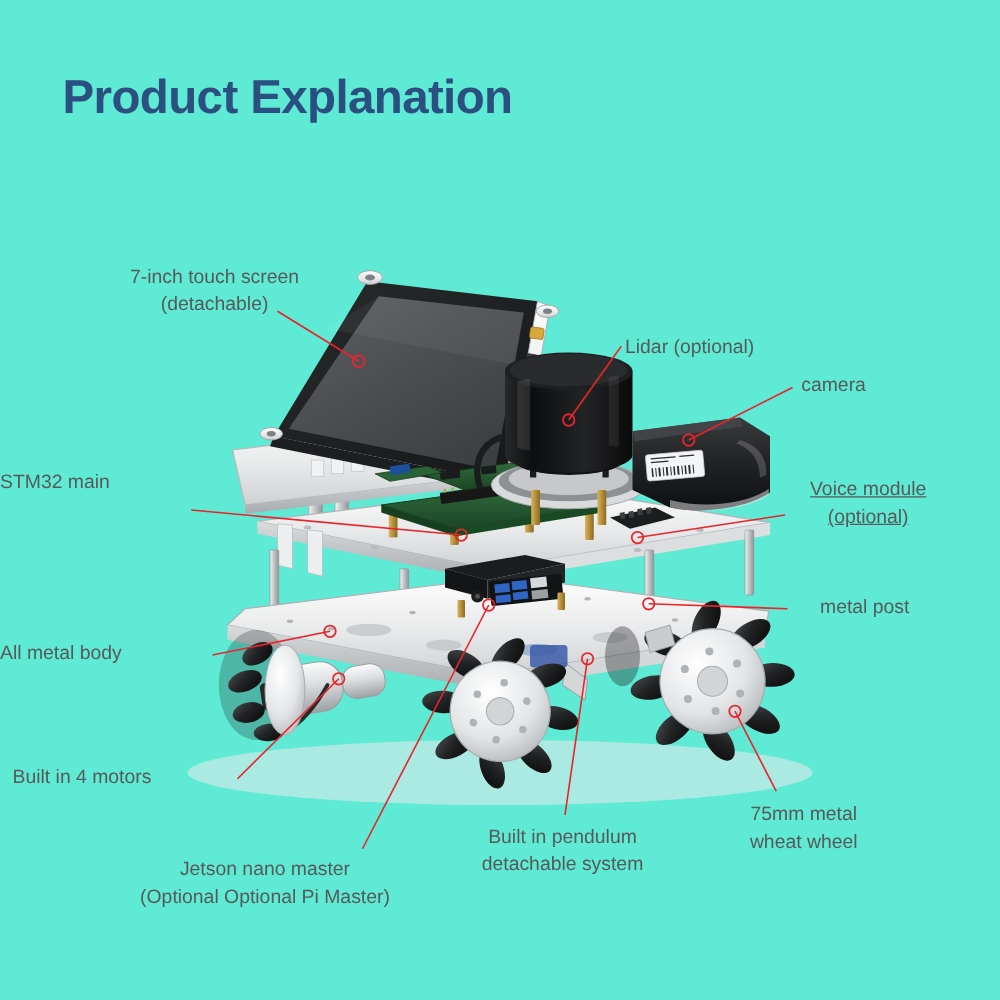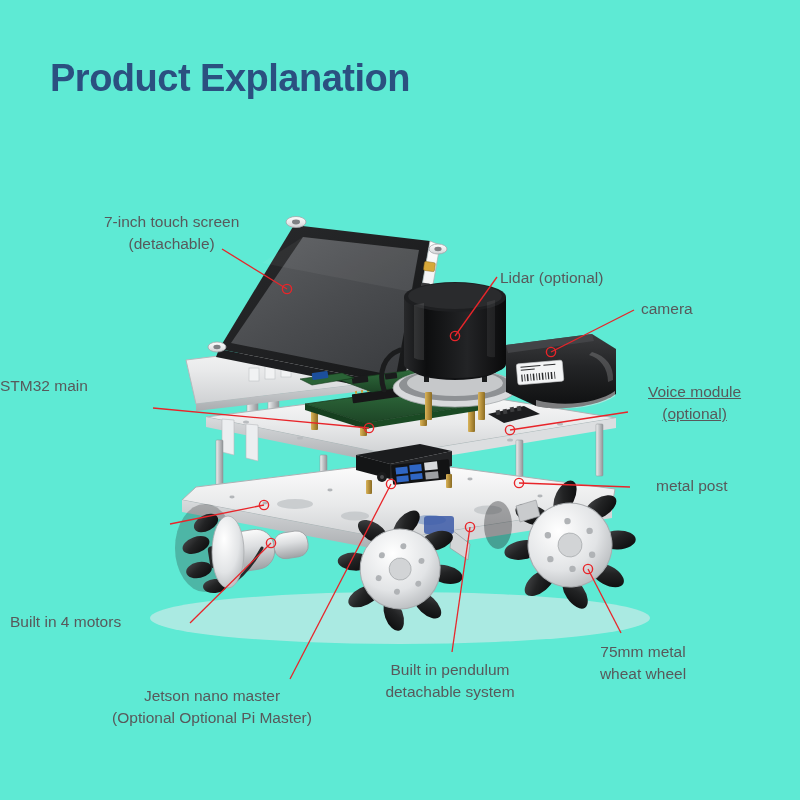--- a/index.html
+++ b/index.html
@@ -447,20 +447,23 @@
   <div class="label l" style="color: rgb(88, 89, 91); top: 381px; left: 648px; text-decoration: underline;">
       <div>Voice module</div>
       <div>(optional)</div>
     </div>
   <div class="label r" style="color: rgb(88, 89, 91); top: 375px; left: 0px; width: 152px;">
       <div>STM32 main</div>
     </div>
   <div class="label l" style="color: rgb(88, 89, 91); top: 475px; left: 636px; margin-left: 20px;">
       <div>metal post</div>
     </div>
+  <div class="label r" style="color: rgb(88, 89, 91); top: 512px; left: 0px; width: 166px;">
+      <div>All metal body</div>
+    </div>
   <div class="label r" style="color: rgb(88, 89, 91); top: 611px; left: 0px; width: 186px; padding-left: 10px;">
       <div>Built in 4 motors</div>
     </div>
   <div class="label c" style="color: rgb(88, 89, 91); top: 685px; left: 12px; width: 400px;">
       <div>Jetson nano master</div>
       <div>(Optional Optional Pi Master)</div>
     </div>
   <div class="label c" style="color: rgb(88, 89, 91); top: 659px; left: 250px; width: 400px;">
       <div>Built in pendulum</div>
       <div>detachable system</div>

